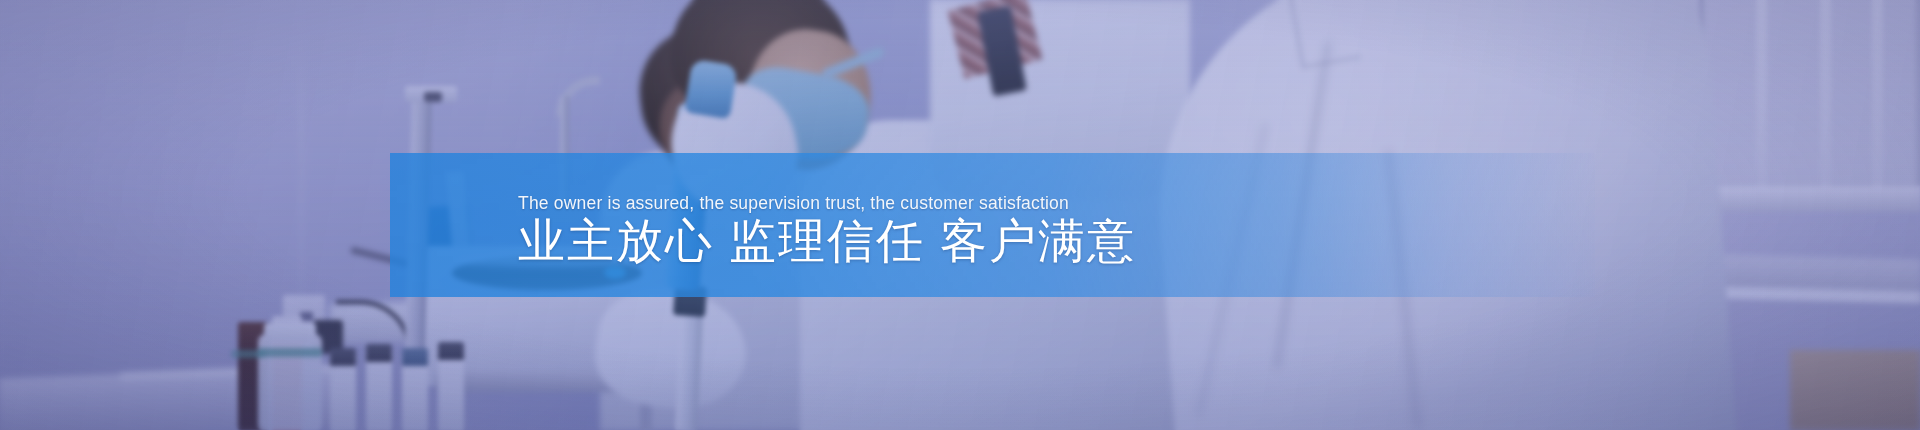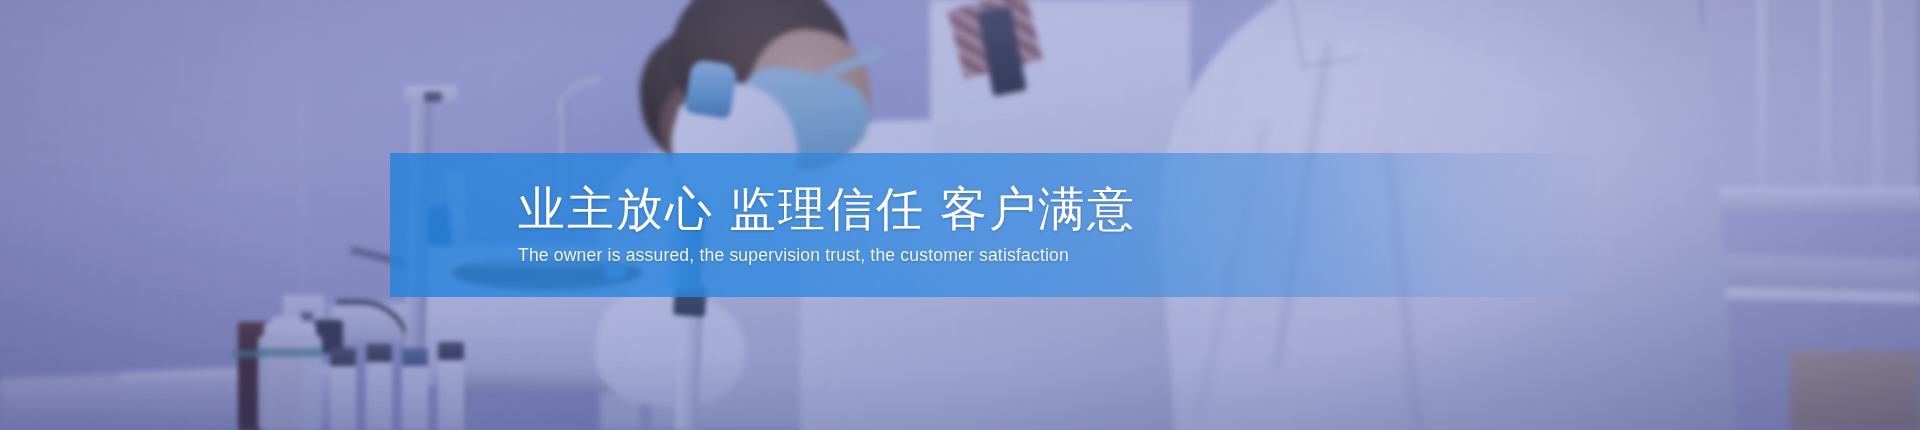--- a/index.html
+++ b/index.html
@@ -534,18 +534,18 @@
     <div class="coat-pocket"></div>
 
     <div class="photo-blur"></div>
     <div class="tint"></div>
     <div class="tint2"></div>
     <div class="vignette"></div>
   </div>
 
   <div id="band">
     <div id="band-inner">
+      <div id="subtitle">The owner is assured, the supervision trust, the customer satisfaction</div>
       <div id="title">业主放心 监理信任  客户满意</div>
-      <div id="subtitle">The owner is assured, the supervision trust, the customer satisfaction</div>
     </div>
   </div>
 
 </div>
 
 </body></html>

